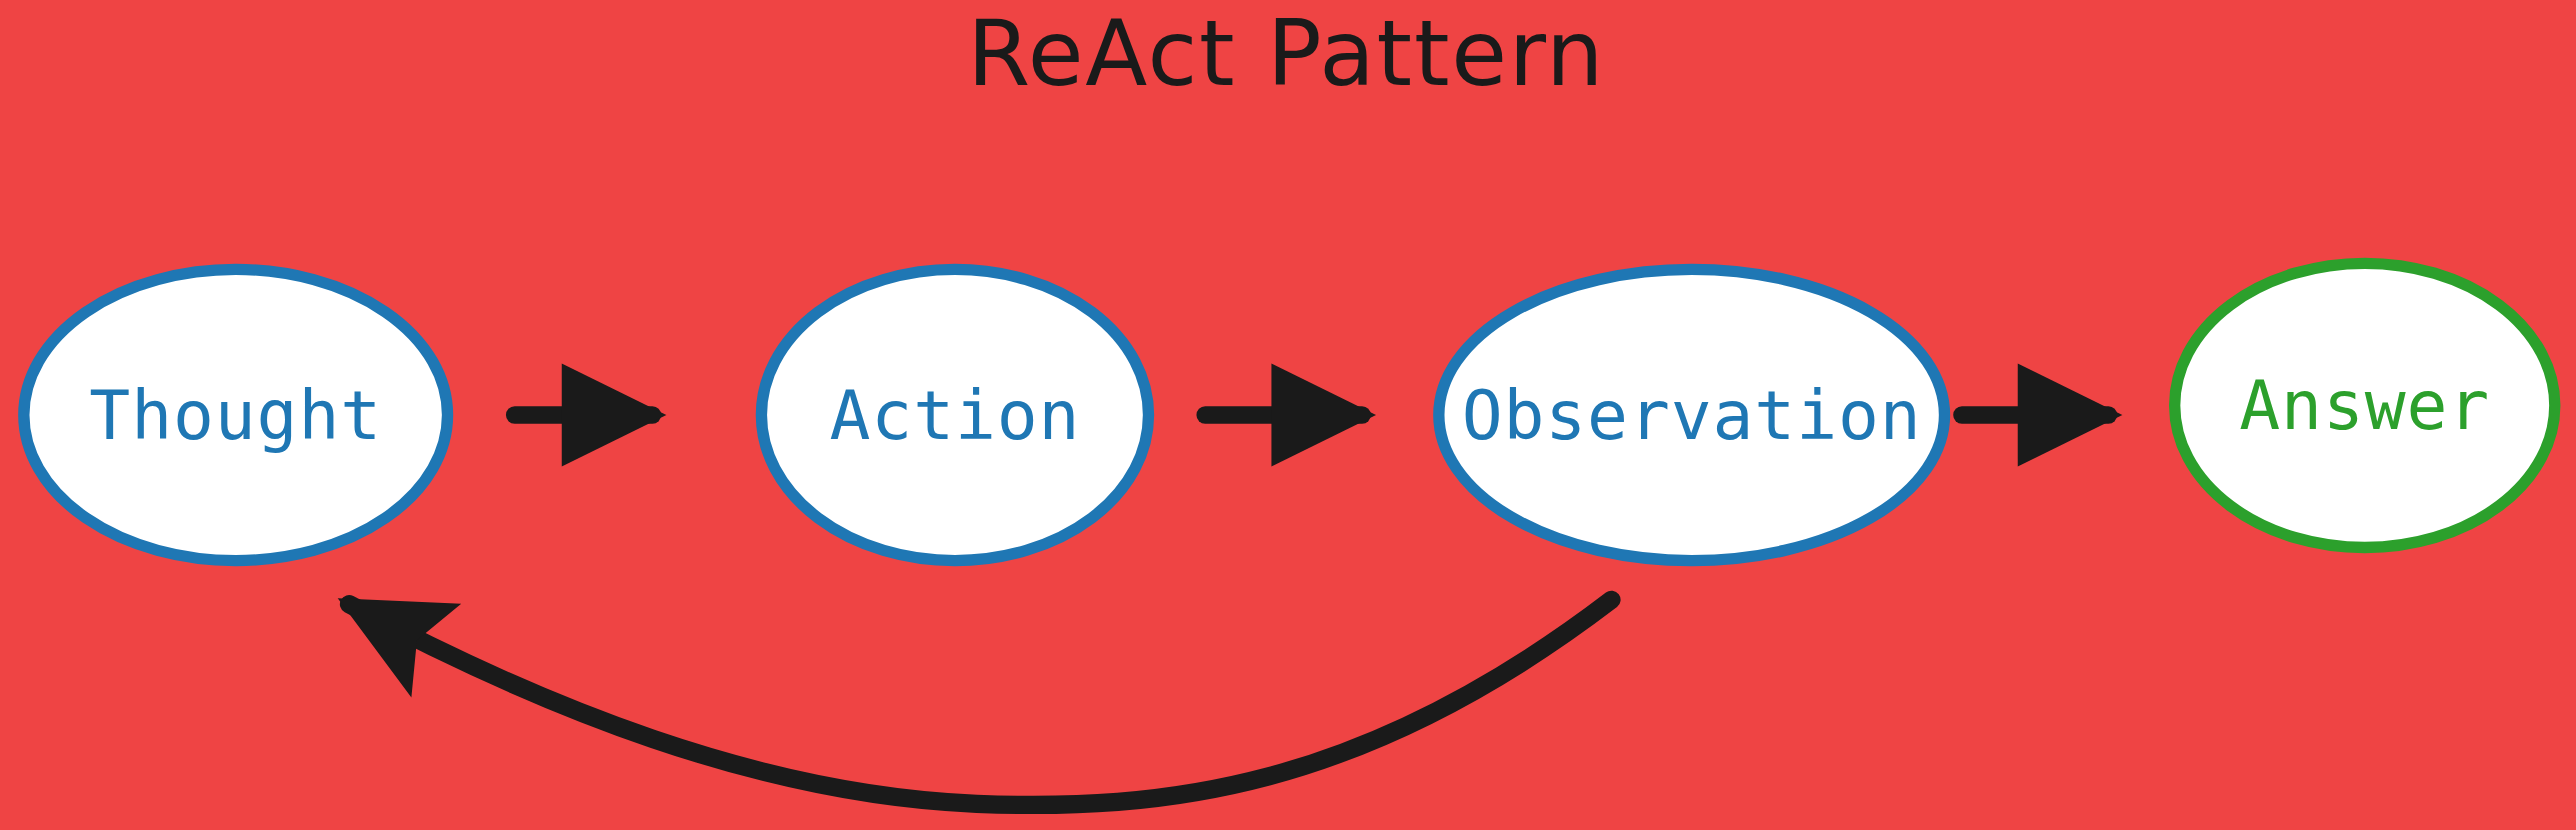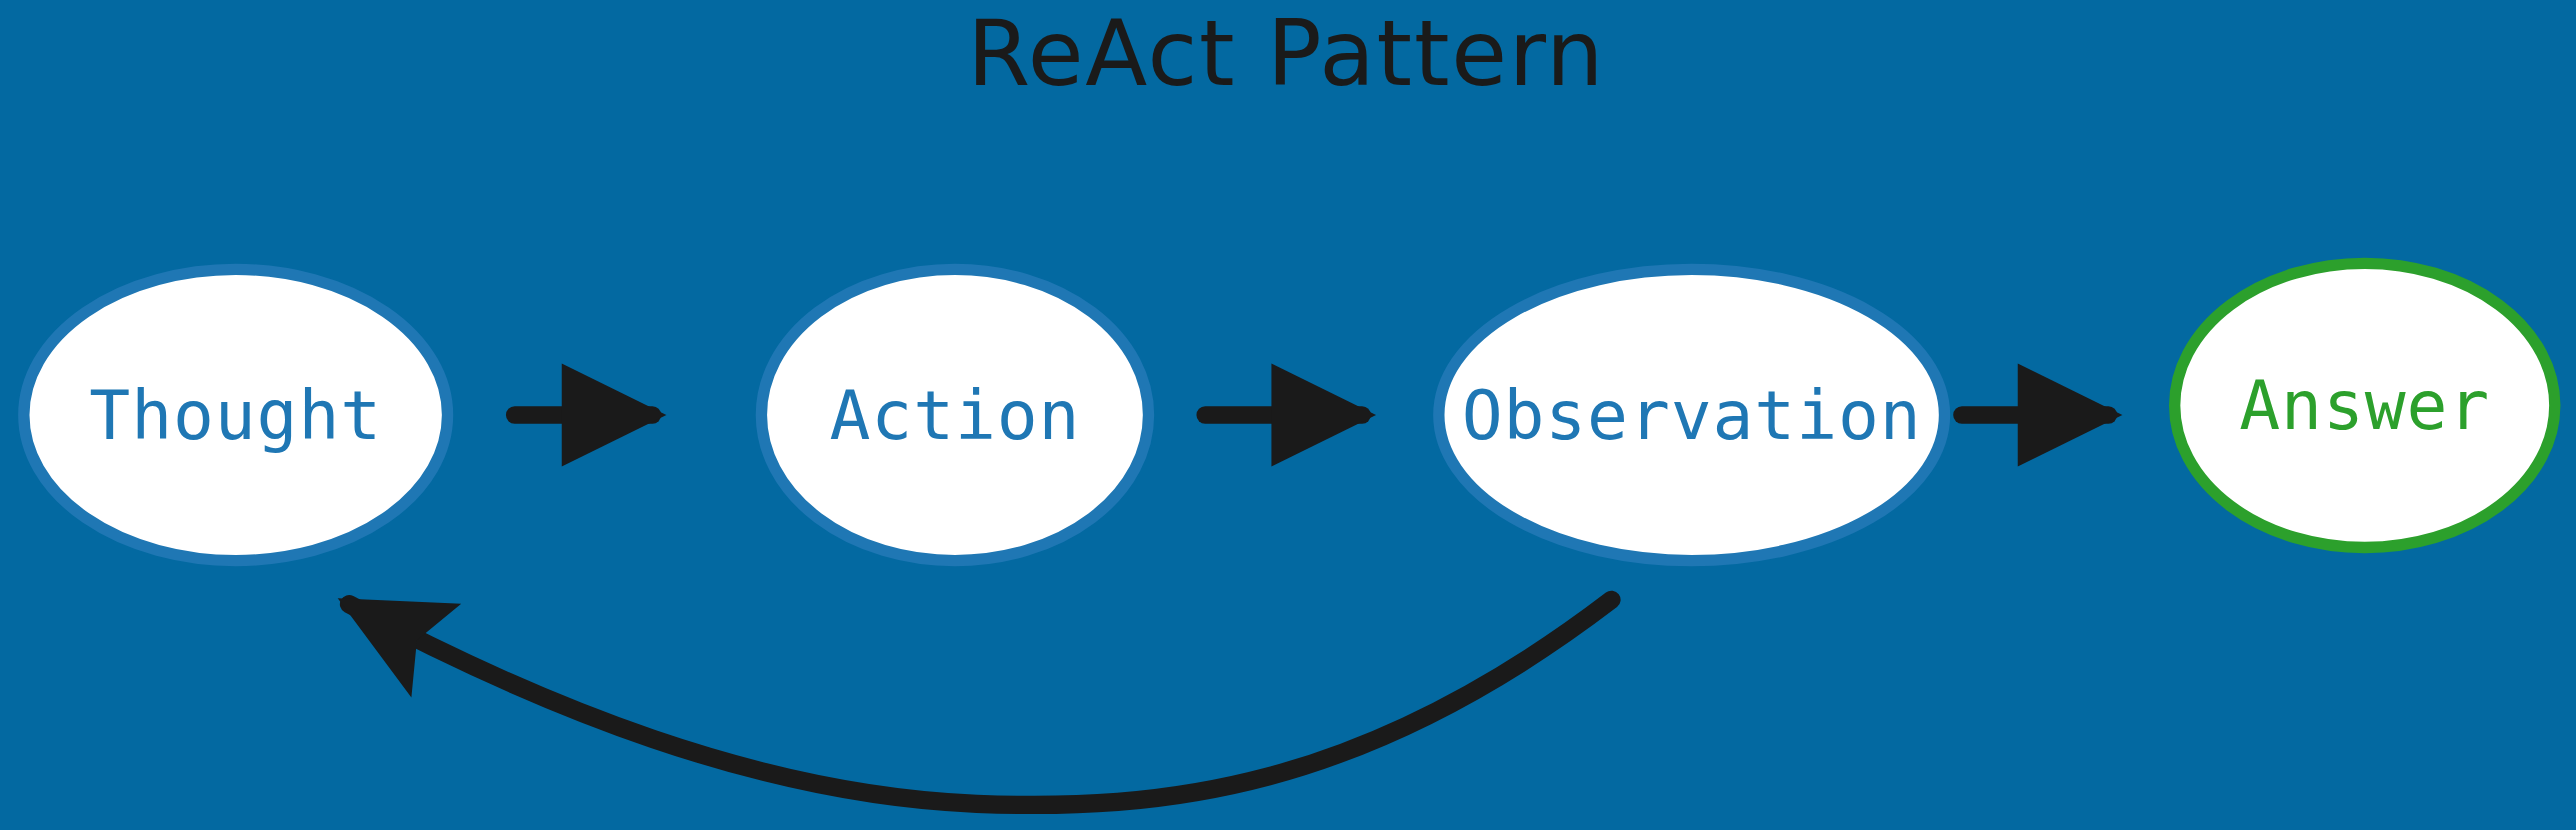--- a/index.html
+++ b/index.html
@@ -8,21 +8,21 @@
     padding: 0;
     background: #ffffff;
   }
   body {
     font-family: "DejaVu Sans", sans-serif;
   }
   #canvas {
     position: relative;
     width: 2576px;
     height: 830px;
-    background: #0369a1;
+    background: #ef4444;
     overflow: hidden;
   }
   #diagram-svg {
     position: absolute;
     top: 0;
     left: 0;
     width: 2576px;
     height: 830px;
     display: block;
   }

